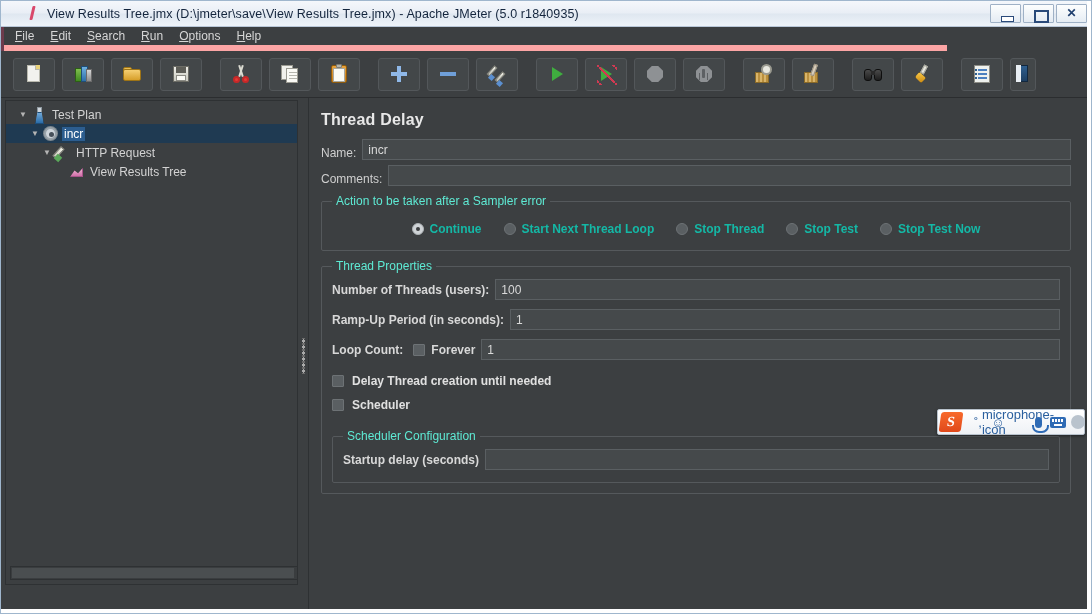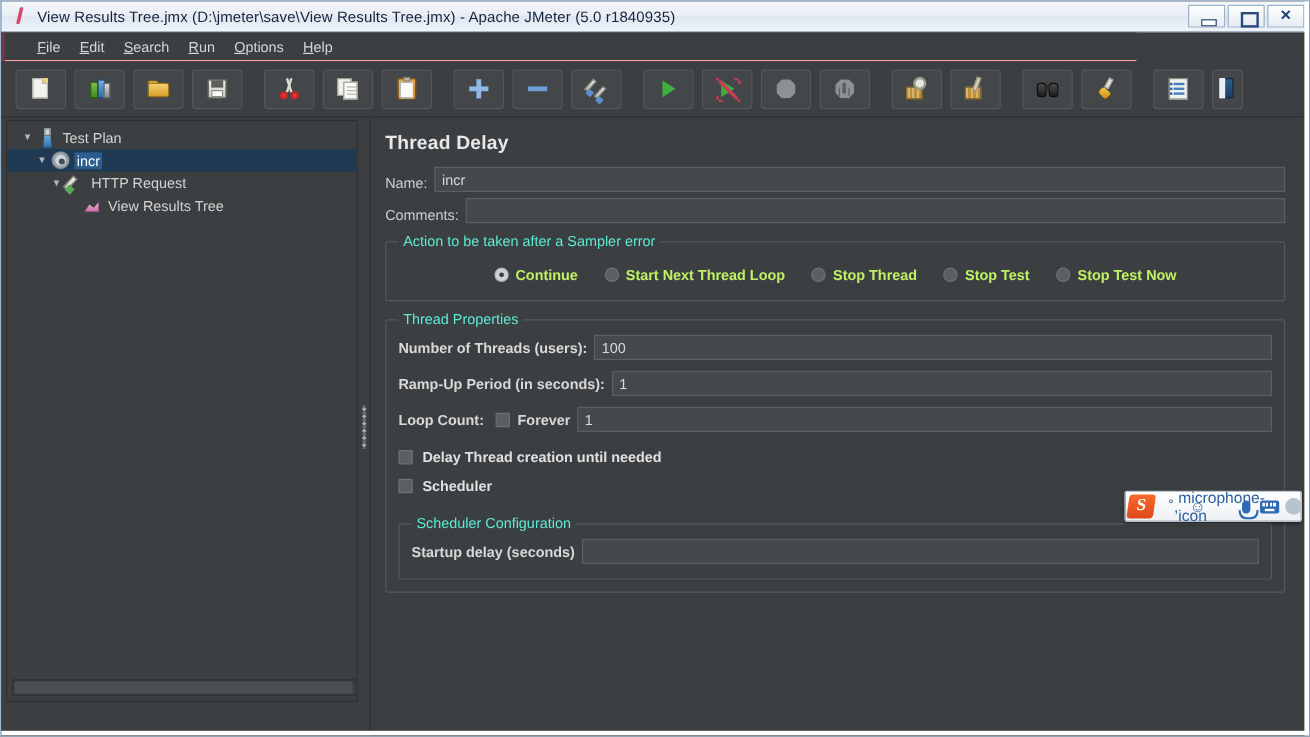--- a/index.html
+++ b/index.html
@@ -13,21 +13,21 @@
     background: #3c3f41;
     border: 1px solid #9fb6cd;
     overflow: hidden;
   }
 
   
   .titlebar {
     position: absolute; left: 0; top: 0; width: 1090px; height: 26px;
     background: linear-gradient(to bottom, #f4f7fb 0%, #e9eef5 48%, #dfe7f0 52%, #eef3f9 100%);
     border-bottom: 1px solid #b9c7d8;
-    display: flex; align-items: center;
+    display: flex; align-items: center; padding-left: 16px;
   }
   .tb-icon {
     width: 18px; height: 18px; margin-left: 7px; margin-right: 5px;
     position: relative; flex: none;
   }
   .tb-icon::before {
     content: ""; position: absolute; left: 7px; top: 1px;
     width: 3px; height: 14px; background: #d9486b;
     transform: skewX(-13deg); border-radius: 1px;
   }
@@ -51,22 +51,22 @@
     border:2px solid #2a4a7a;
   }
   .wb-close::after {
     content:"\2715"; position:absolute; left:0; top:0; width:100%;
     text-align:center; line-height:17px; font-size:12px; color:#1f3f6e; font-weight:bold;
   }
 
   
   .menubar {
     position: absolute; left: 0; top: 26px; width: 946px; height: 24px;
-    background: #3c3f41; border-bottom: 1px solid #fca5a5;
-    display: flex; align-items: center; padding-left: 22px;
+    background: #3c3f41; border-bottom: 6px solid #fca5a5;
+    display: flex; align-items: center; padding-left: 6px;
   }
   .menubar::before {
     content:""; position:absolute; left:0; top:0; width:3px; height:24px;
     background:#6d3b4c;
   }
   .menu-item {
     font-size: 12px; color: #d6d6d6; padding: 3px 8px; cursor: default;
     white-space: nowrap;
   }
   .menu-item u { text-decoration: underline; }
@@ -315,21 +315,21 @@
   .radio-opt:last-child { margin-right: 0; }
   .radio {
     width: 12px; height: 12px; border-radius: 50%;
     background: #5a5f62; border: 1px solid #6d7275; margin-right: 6px; position: relative; flex:none;
   }
   .radio.on { background: #cfd3d6; border-color: #aeb3b6; }
   .radio.on::after {
     content:""; position:absolute; left:3px; top:3px; width:4px; height:4px;
     border-radius:50%; background:#3a3d3f;
   }
-  .radio-lbl { font-size: 12px; color: #bef264; white-space: nowrap; font-weight: bold; }
+  .radio-lbl { font-size: 12px; color: #14b8a6; white-space: nowrap; font-weight: bold; }
 
   .prop-row { display:flex; align-items:center; margin-bottom: 9px; }
   .prop-lbl { font-size:12px; color:#d8d8d8; white-space:nowrap; margin-right:6px; font-weight:bold; }
 
   .chk {
     width: 12px; height: 12px; background: #5a5f62; border: 1px solid #6d7275;
     margin-right: 8px; flex: none; border-radius: 1px;
   }
   .chk-row { display:flex; align-items:center; height: 24px; }
   .chk-lbl { font-size: 12px; color: #e0e0e0; font-weight: bold; }

